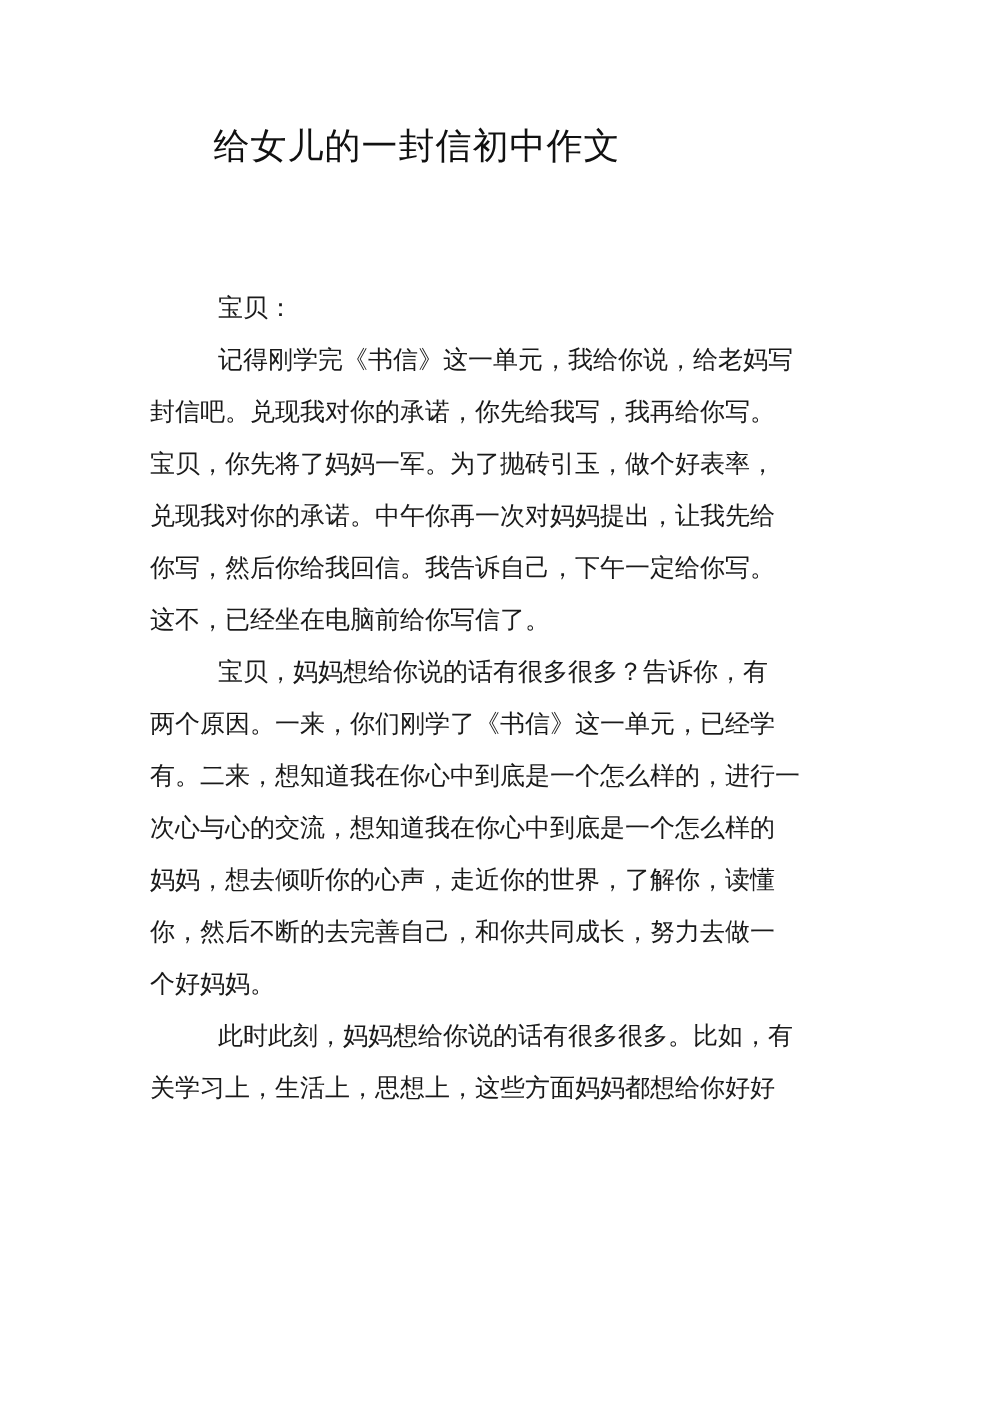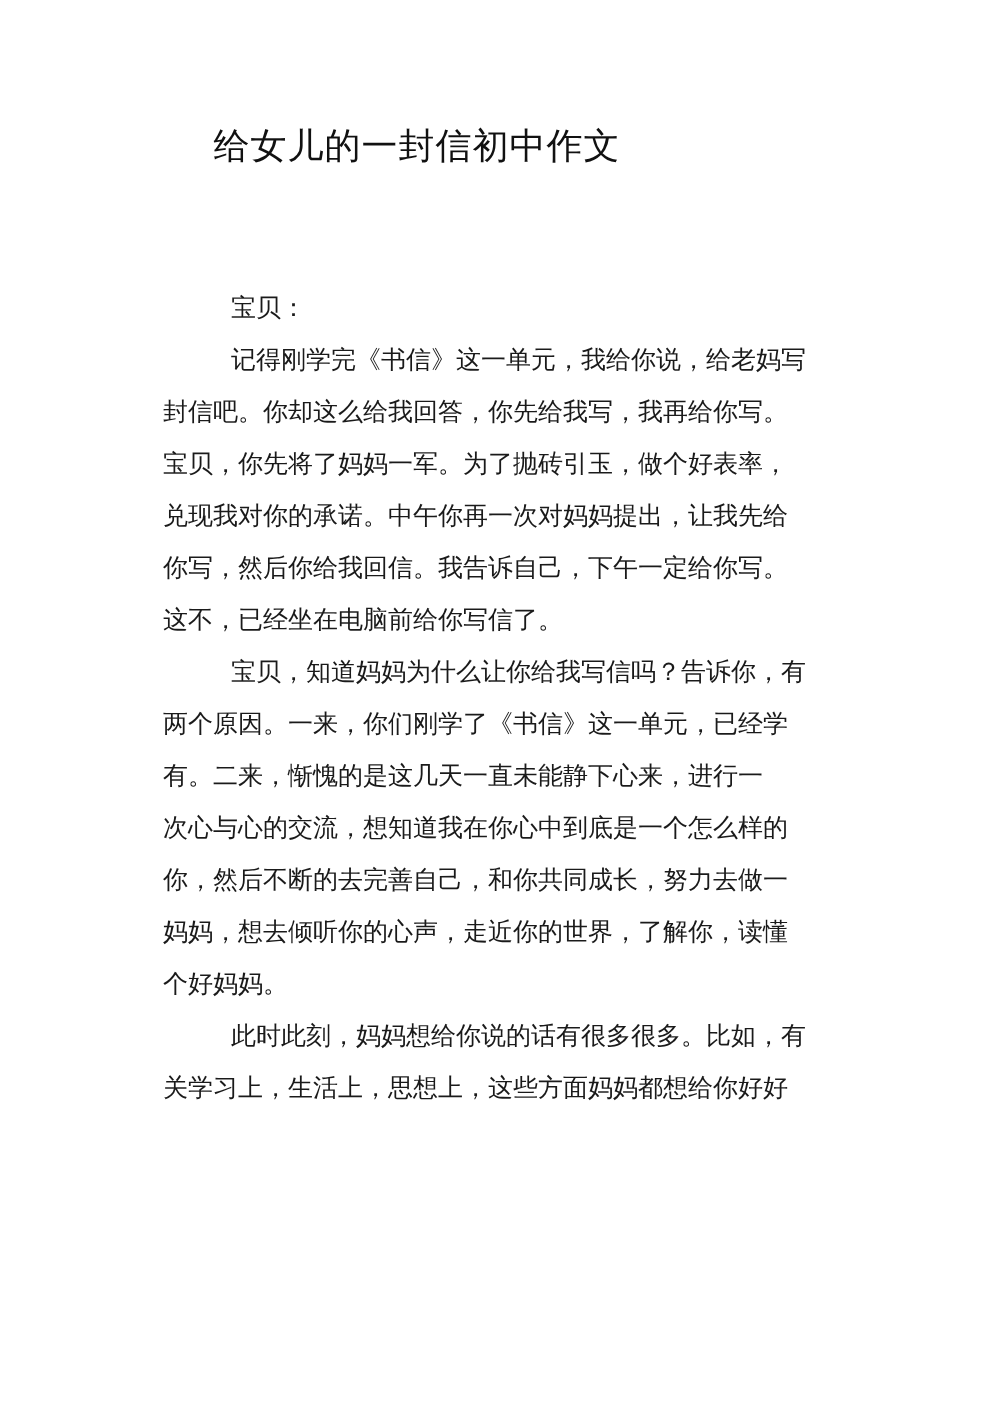--- a/index.html
+++ b/index.html
@@ -31,21 +31,20 @@
       font-size: 36px;
       line-height: 48px;
       color: #111111;
       letter-spacing: 1px;
     }
     .body-text {
       position: absolute;
       left: 150px;
       top: 282px;
       width: 690px;
-      margin-left: 13px;
     }
     .line {
       height: 52px;
       line-height: 52px;
       font-size: 25px;
       white-space: nowrap;
       color: #1a1a1a;
     }
     .line.indent {
       padding-left: 68px;
@@ -53,28 +52,28 @@
   </style>
 </head>
 <body>
 
 <div class="page">
   <div class="title">给女儿的一封信初中作文</div>
 
   <div class="body-text">
     <div class="line indent">宝贝：</div>
     <div class="line indent">记得刚学完《书信》这一单元，我给你说，给老妈写</div>
-    <div class="line">封信吧。你却这么给我回答，你先给我写，我再给你写。</div>
+    <div class="line">封信吧。兑现我对你的承诺，你先给我写，我再给你写。</div>
     <div class="line">宝贝，你先将了妈妈一军。为了抛砖引玉，做个好表率，</div>
     <div class="line">兑现我对你的承诺。中午你再一次对妈妈提出，让我先给</div>
     <div class="line">你写，然后你给我回信。我告诉自己，下午一定给你写。</div>
     <div class="line">这不，已经坐在电脑前给你写信了。</div>
-    <div class="line indent">宝贝，知道妈妈为什么让你给我写信吗？告诉你，有</div>
+    <div class="line indent">宝贝，妈妈想给你说的话有很多很多？告诉你，有</div>
     <div class="line">两个原因。一来，你们刚学了《书信》这一单元，已经学</div>
-    <div class="line">有。二来，惭愧的是这几天一直未能静下心来，进行一</div>
+    <div class="line">有。二来，想知道我在你心中到底是一个怎么样的，进行一</div>
     <div class="line">次心与心的交流，想知道我在你心中到底是一个怎么样的</div>
+    <div class="line">妈妈，想去倾听你的心声，走近你的世界，了解你，读懂</div>
     <div class="line">你，然后不断的去完善自己，和你共同成长，努力去做一</div>
-    <div class="line">妈妈，想去倾听你的心声，走近你的世界，了解你，读懂</div>
     <div class="line">个好妈妈。</div>
     <div class="line indent">此时此刻，妈妈想给你说的话有很多很多。比如，有</div>
     <div class="line">关学习上，生活上，思想上，这些方面妈妈都想给你好好</div>
   </div>
 </div>
 
 </body></html>

